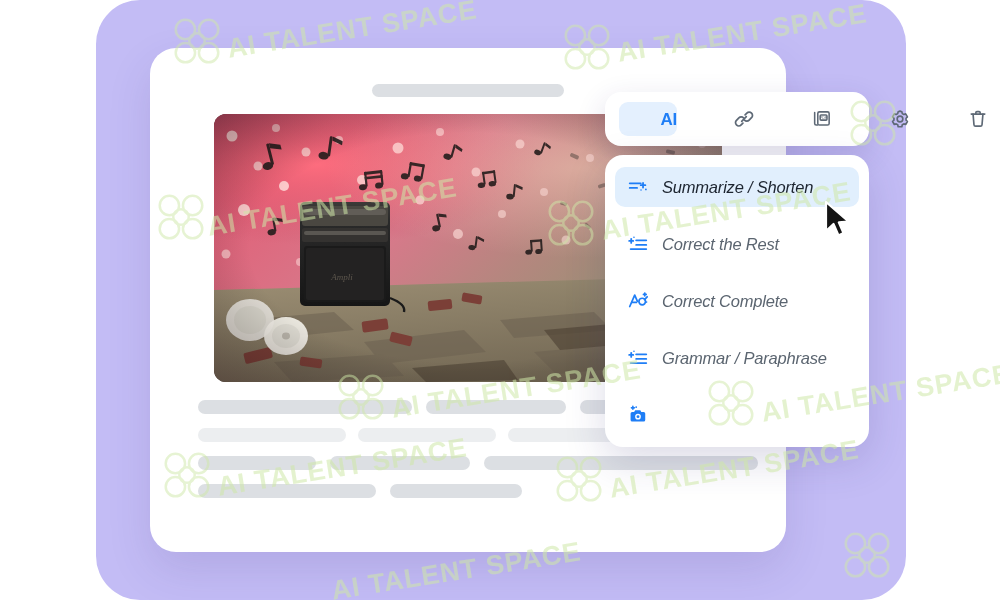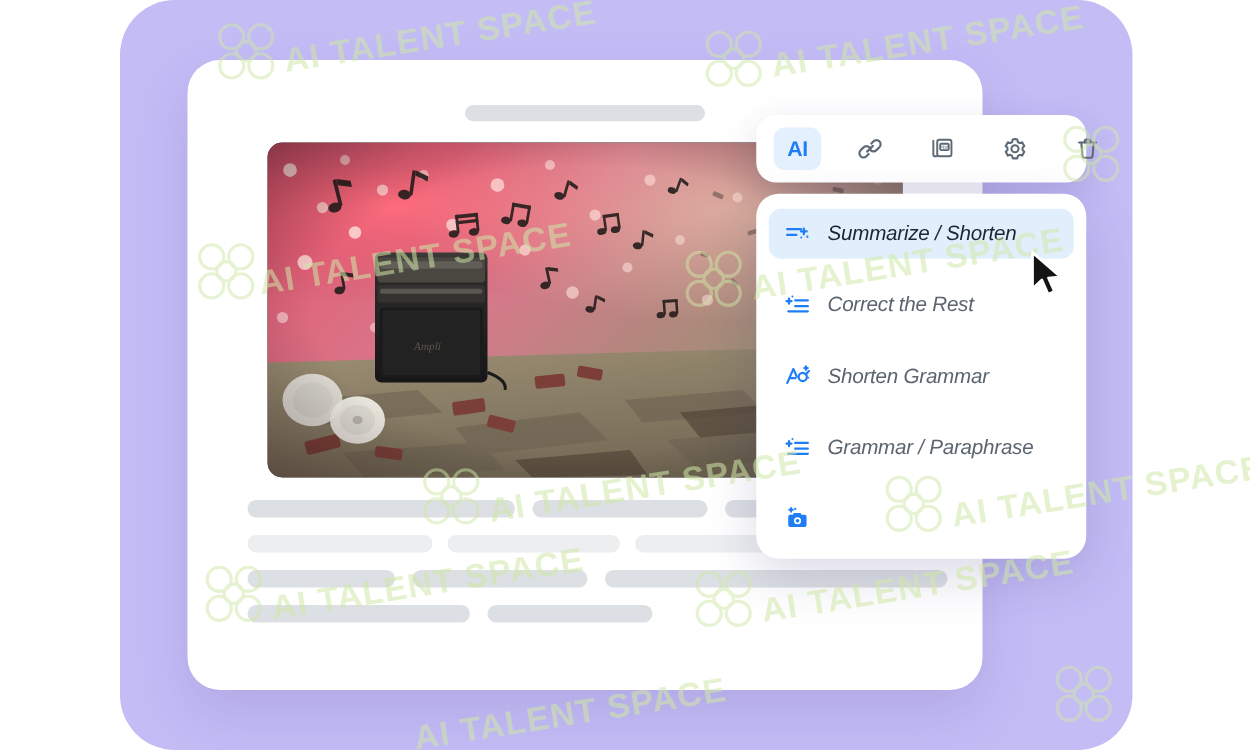--- a/index.html
+++ b/index.html
@@ -125,22 +125,23 @@
     box-sizing: border-box;
     gap: 10px;
     z-index: 30;
   }
   .tb-btn {
     width: 38px;
     height: 34px;
     border-radius: 9px;
     display: flex;
     align-items: center;
-    justify-content: center;
+    justify-content: flex-end;
     flex: 0 0 auto;
+    padding-left: 20px;
   }
   .tb-btn.active { background: #e4f0fe; }
   .tb-ai-text {
     font-size: 17px;
     font-weight: 700;
     color: #1f7ef6;
     letter-spacing: -.3px;
     line-height: 1;
   }
   .tb-btn svg { display: block; }
@@ -523,21 +524,21 @@
         <svg width="22" height="22" viewBox="0 0 24 24" fill="none" stroke="#1f7ef6" stroke-width="1.9" stroke-linecap="round" stroke-linejoin="round">
           <path d="M3 18 L8.4 5.6 L11.4 12.4"></path>
           <path d="M5.2 13.6 h5"></path>
           <path d="M16.6 9 a3.6 3.6 0 1 0 0 7.2 a3.6 3.6 0 0 0 0 -7.2 z"></path>
           <path d="M19.1 10.4 L22 7.4"></path>
           <path d="M19.4 3.4 v3"></path>
             <path d="M18 4.9 h2.9"></path>
           <circle cx="21.4" cy="13.2" r=".85" fill="#1f7ef6" stroke="none"></circle>
         </svg>
       </span>
-      <span class="mi-label">Shorten Grammar</span>
+      <span class="mi-label">Correct Complete</span>
     </div>
 
     <div class="menu-item">
       <span class="mi-icon">
         <svg width="22" height="22" viewBox="0 0 24 24" fill="none" stroke="#1f7ef6" stroke-width="2" stroke-linecap="round">
           <path d="M10 8 h11"></path>
             <path d="M10 13 h11"></path>
             <path d="M4 17.5 h17"></path>
           <path d="M4.6 6.4 v4.4"></path>
             <path d="M2.4 8.6 h4.4"></path>

